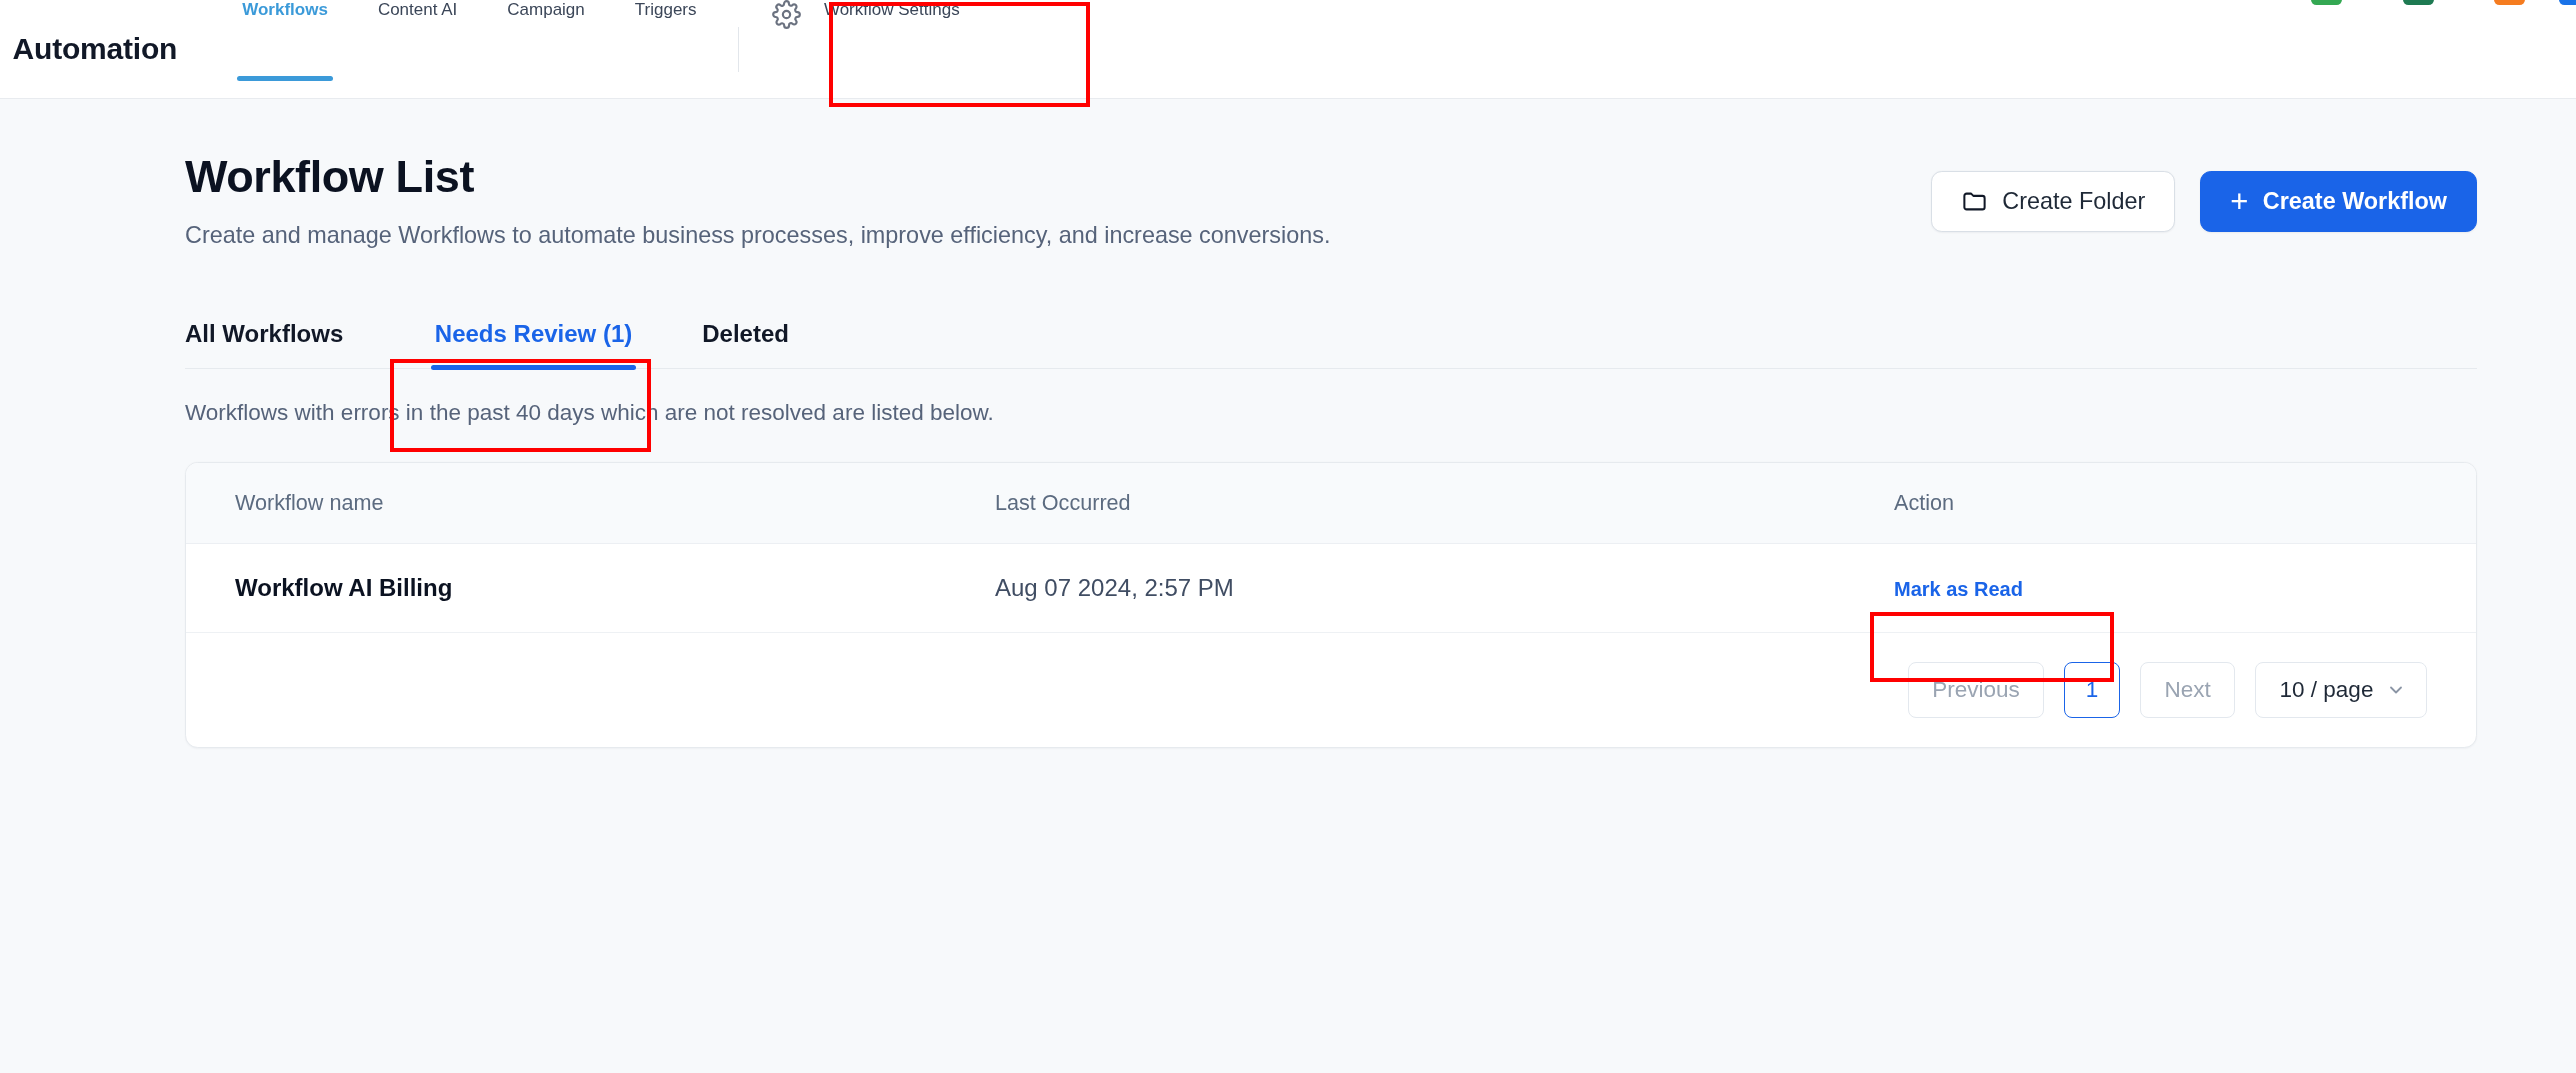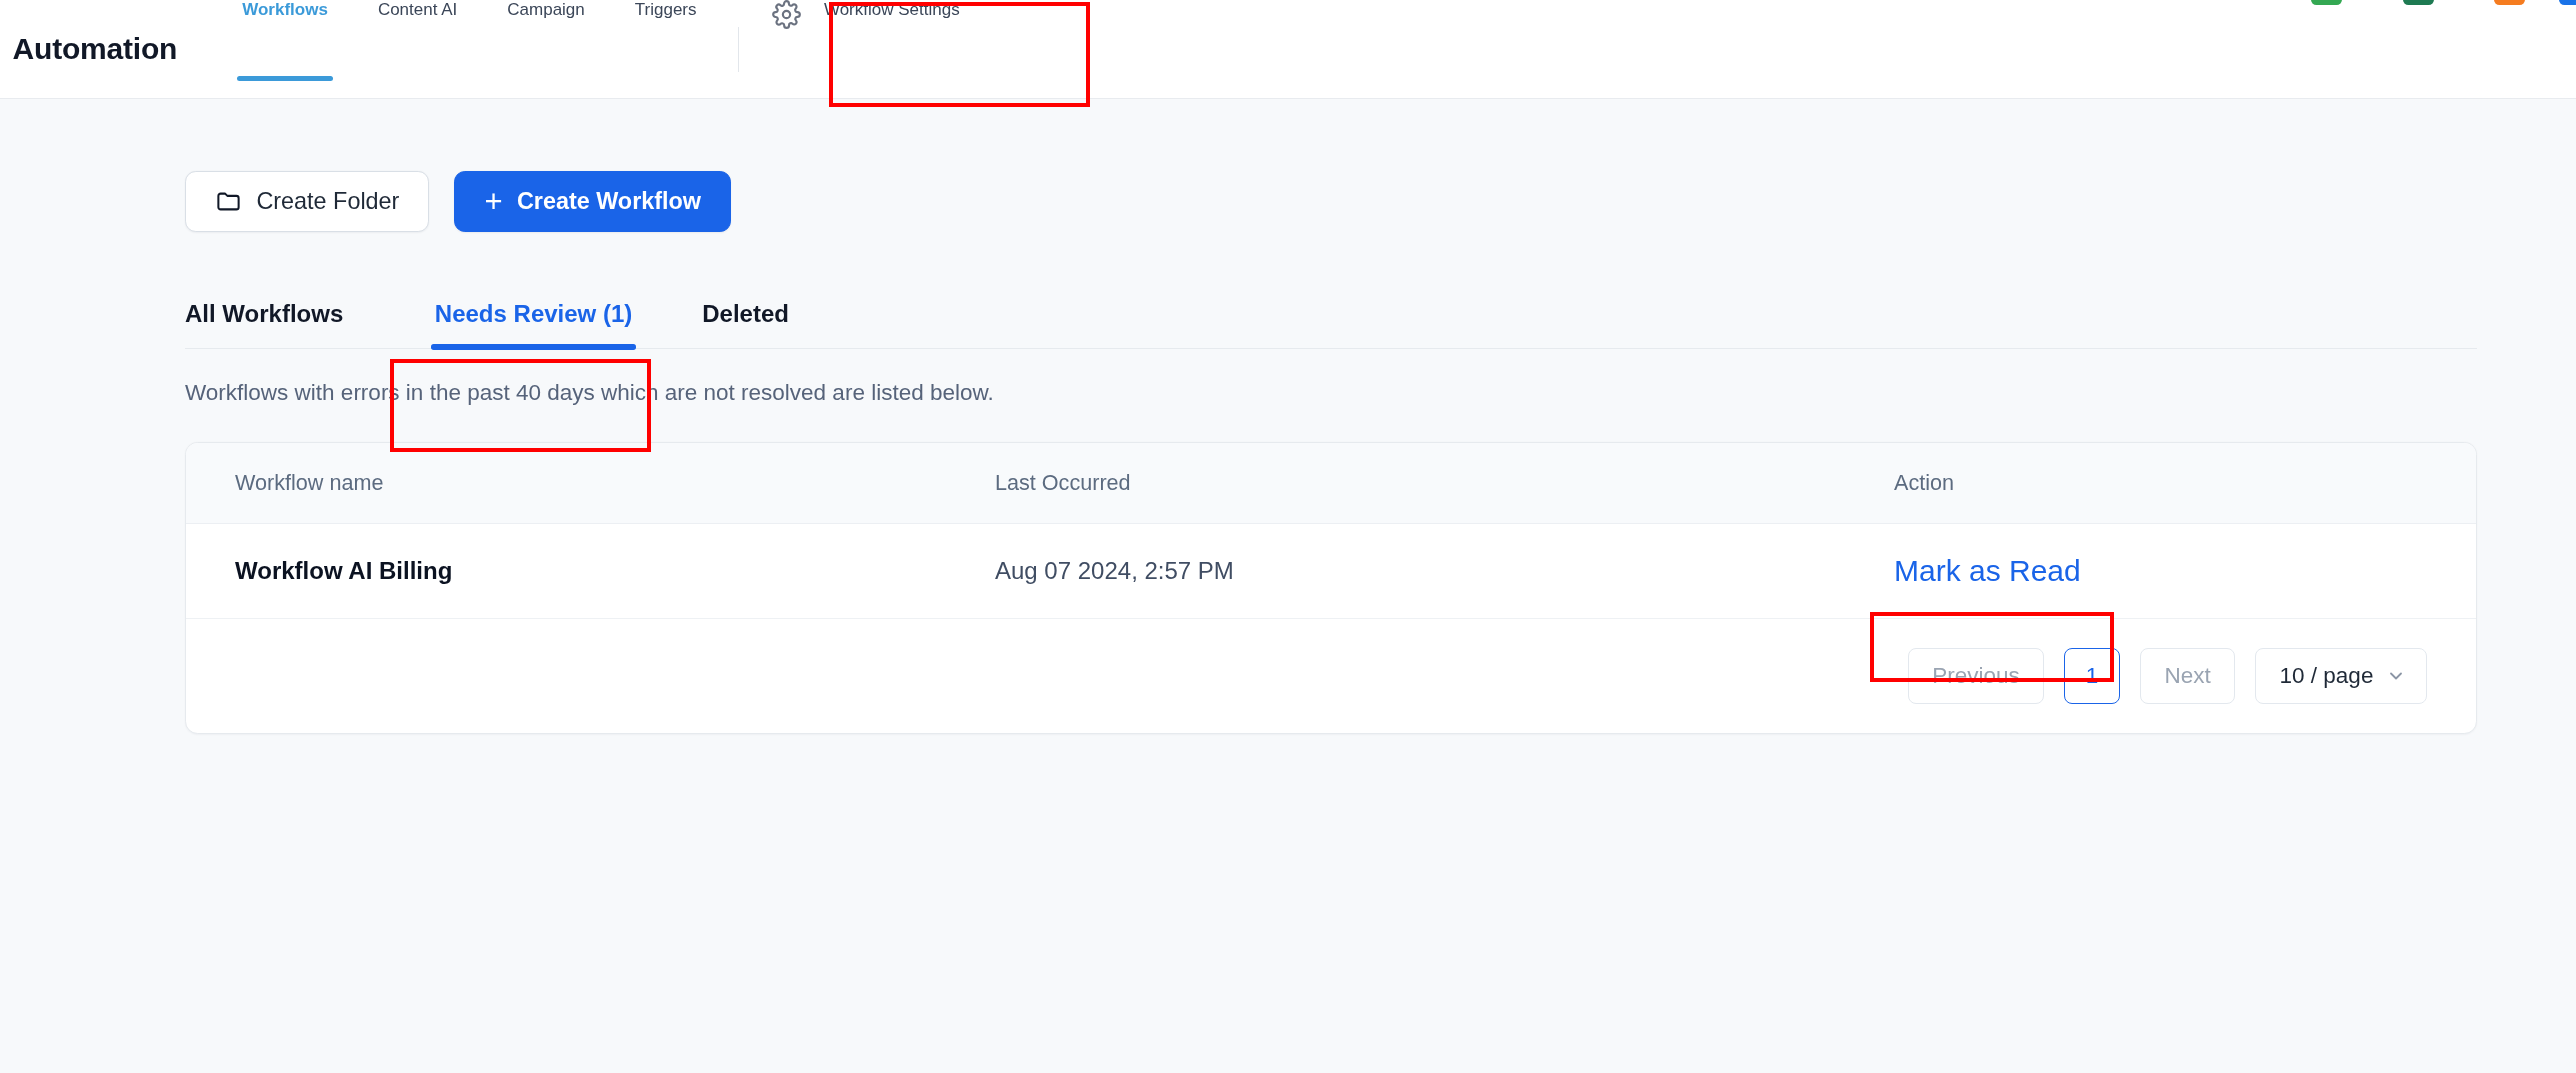--- a/index.html
+++ b/index.html
@@ -232,22 +232,22 @@
     color: #0b1221;
     padding: 30px 0 30px 0;
     border-bottom: 1.8px solid #eef1f4;
     vertical-align: middle;
   }
   tbody td.c1 { padding-left: 49px; font-weight: 700; }
   tbody td.c2 { color: #404d63; }
 
   .link-action {
     color: #1a64e8;
-    font-weight: 400;
-    font-size: 30px;
+    font-weight: 700;
+    font-size: 20px;
     cursor: pointer;
     text-decoration: none;
   }
 
   
   .pagination {
     display: flex;
     align-items: center;
     justify-content: flex-end;
     gap: 20px;
@@ -325,20 +325,24 @@
     </div>
   </nav>
 </div>
 
 <div class="annot" style="left:829px; top:1.8px; width:261px; height:105px;"></div>
 
 <div class="page">
   <div class="content">
 
     <div class="page-head">
+      <div>
+        <h1 class="page-title">Workflow List</h1>
+        <p class="page-sub">Create and manage Workflows to automate business processes, improve efficiency, and increase conversions.</p>
+      </div>
 
       <div class="head-actions">
         <div class="btn btn-secondary">
           <span>
             <svg class="folder-icon" viewBox="0 0 24 24" fill="none" stroke="#111827" stroke-width="1.8" stroke-linecap="round" stroke-linejoin="round">
               <path d="M3 7a2 2 0 0 1 2-2h4l2 2h8a2 2 0 0 1 2 2v8a2 2 0 0 1-2 2H5a2 2 0 0 1-2-2z"></path>
             </svg>
           </span>
           <span>Create Folder</span>
         </div>

